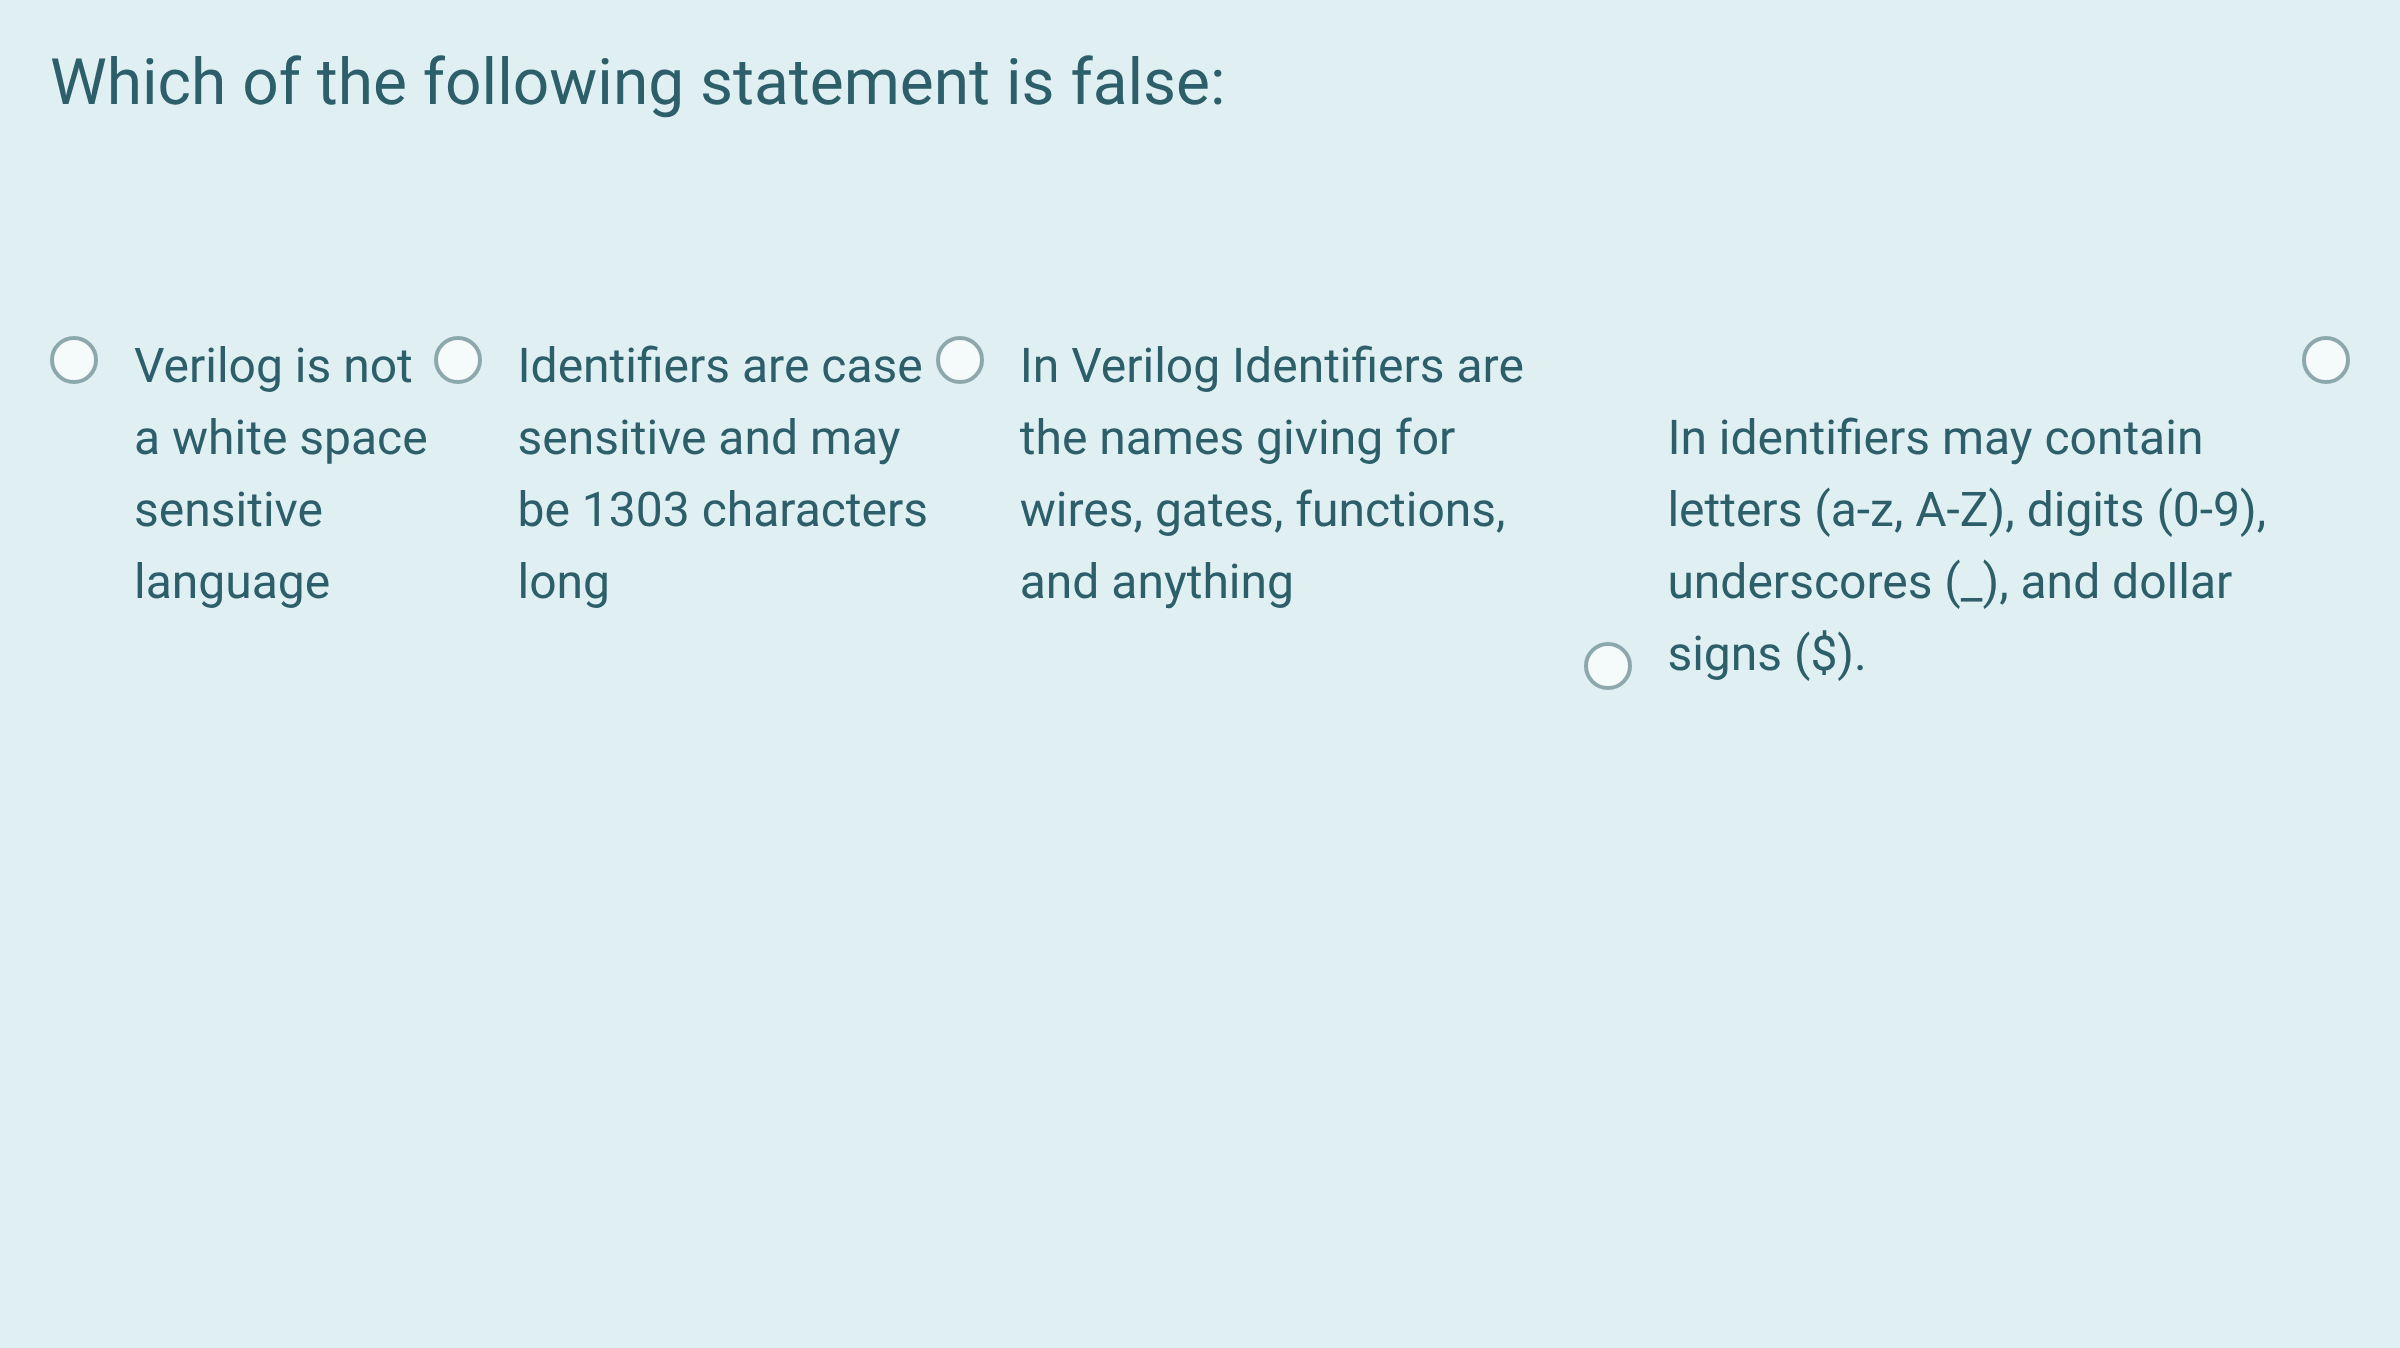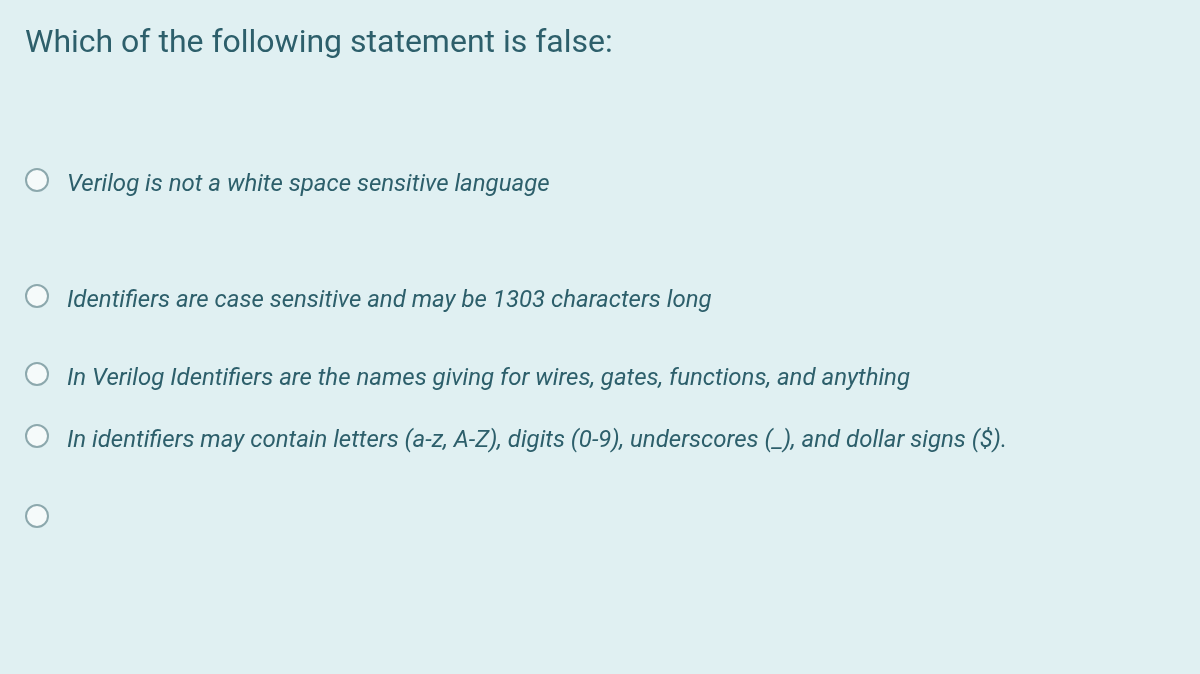--- a/index.html
+++ b/index.html
@@ -16,39 +16,39 @@
       color: #2d5f6b;
     }
     .question-text {
       font-size: 32px;
       color: #2d5f6b;
       margin-bottom: 105px;
       font-weight: 400;
     }
     .options-container {
       display: flex;
-      flex-direction: column;
-      font-style: italic;
+      flex-direction: row;
     }
     .option-row {
       display: flex;
       align-items: flex-start;
       gap: 18px;
     }
     .option-row.opt-1 {
       margin-bottom: 80px;
     }
     .option-row.opt-2 {
       margin-bottom: 42px;
     }
     .option-row.opt-3 {
       margin-bottom: 26px;
     }
     .option-row.opt-4 {
       margin-bottom: 44px;
+      align-items: flex-end;
     }
     .radio-btn {
       flex-shrink: 0;
       width: 24px;
       height: 24px;
       border-radius: 50%;
       border: 2px solid #8ca8ad;
       background-color: #f5fafa;
       cursor: pointer;
       margin-top: 3px;

